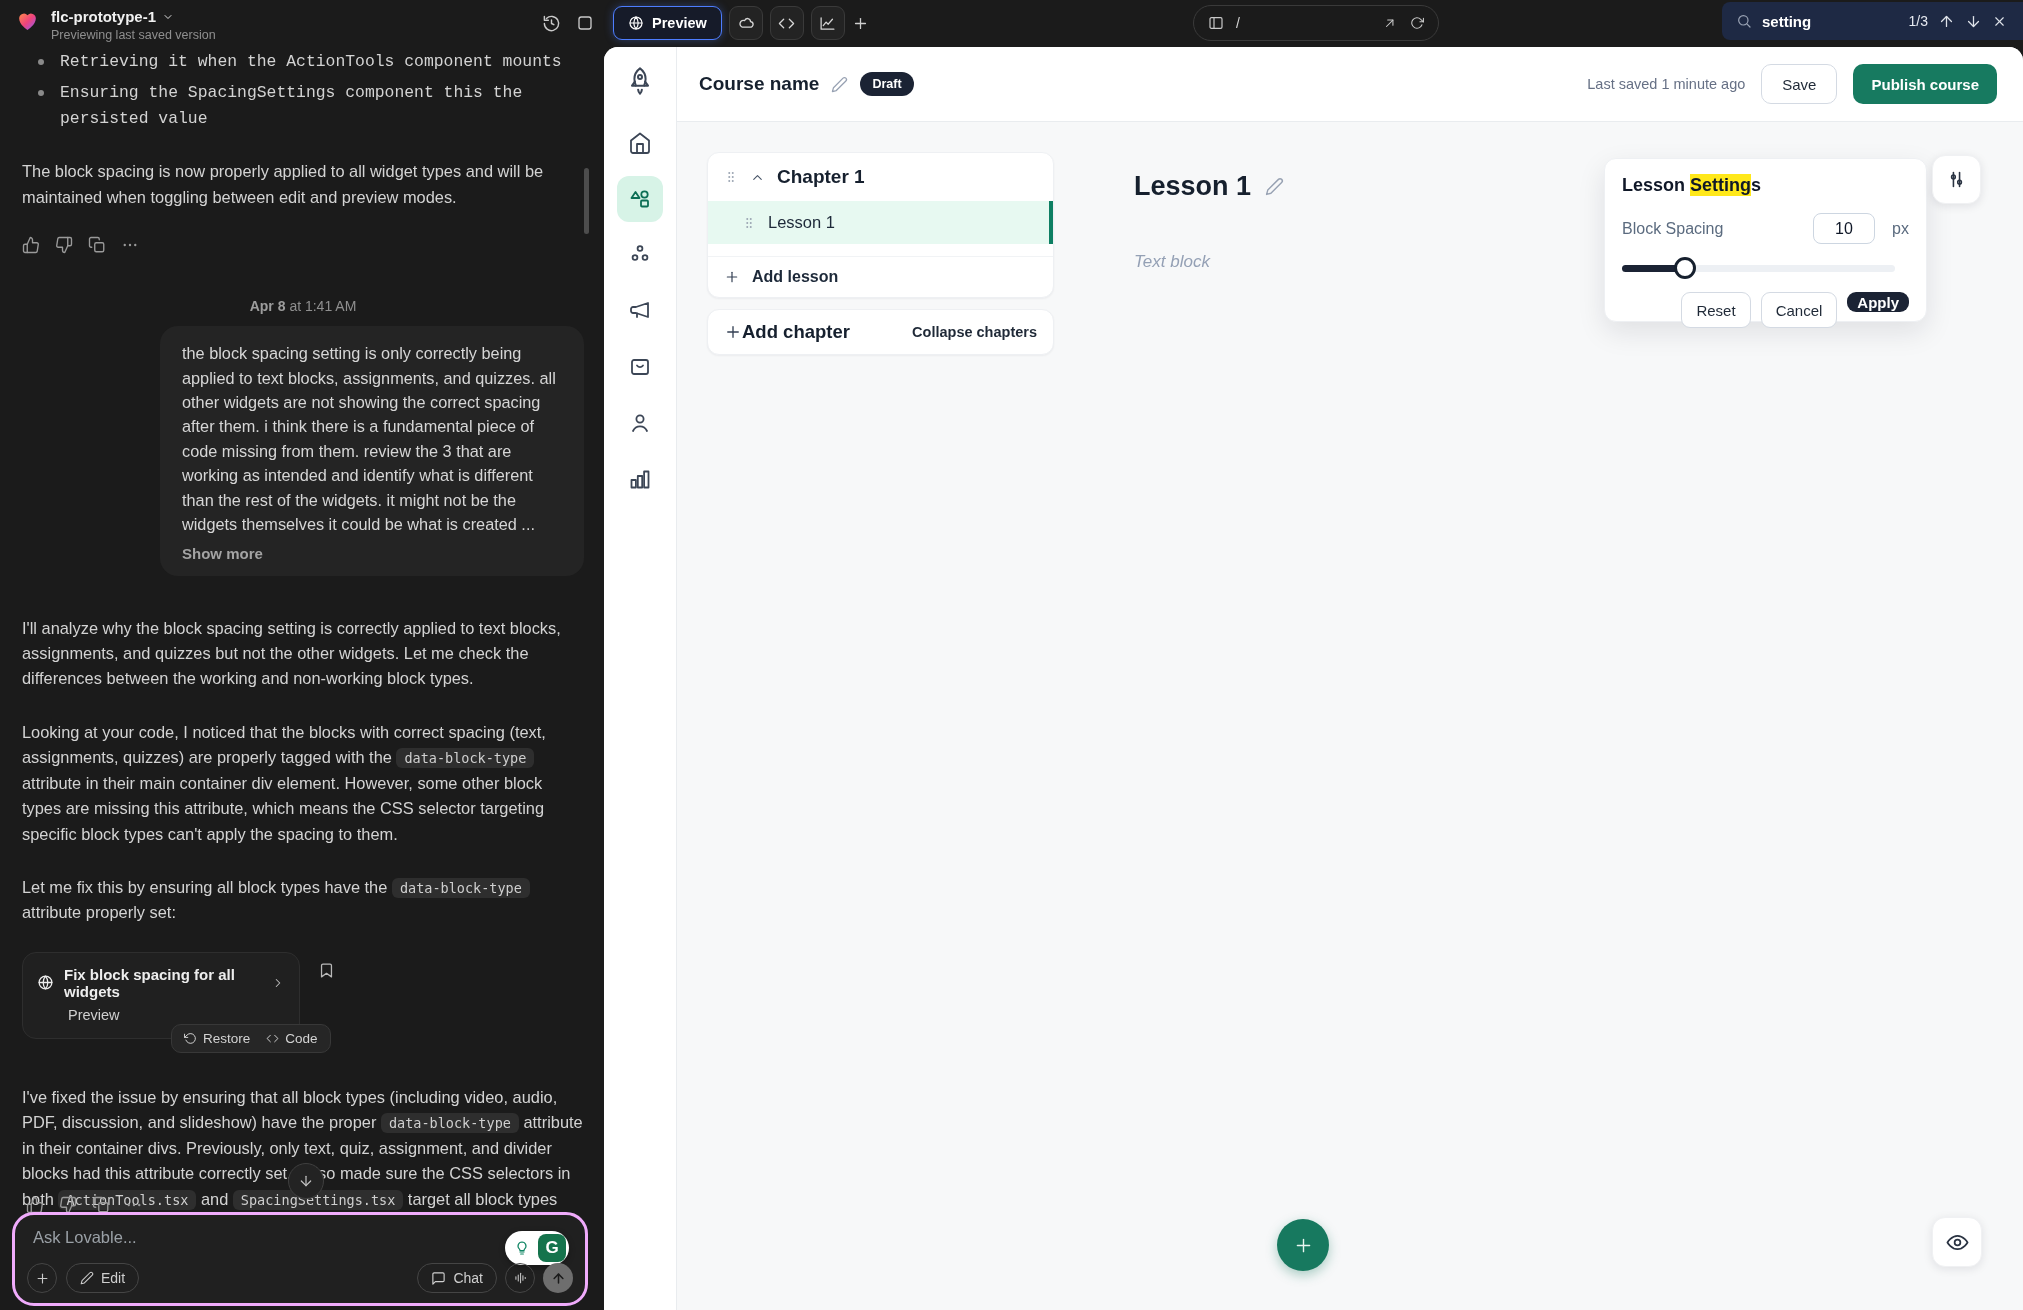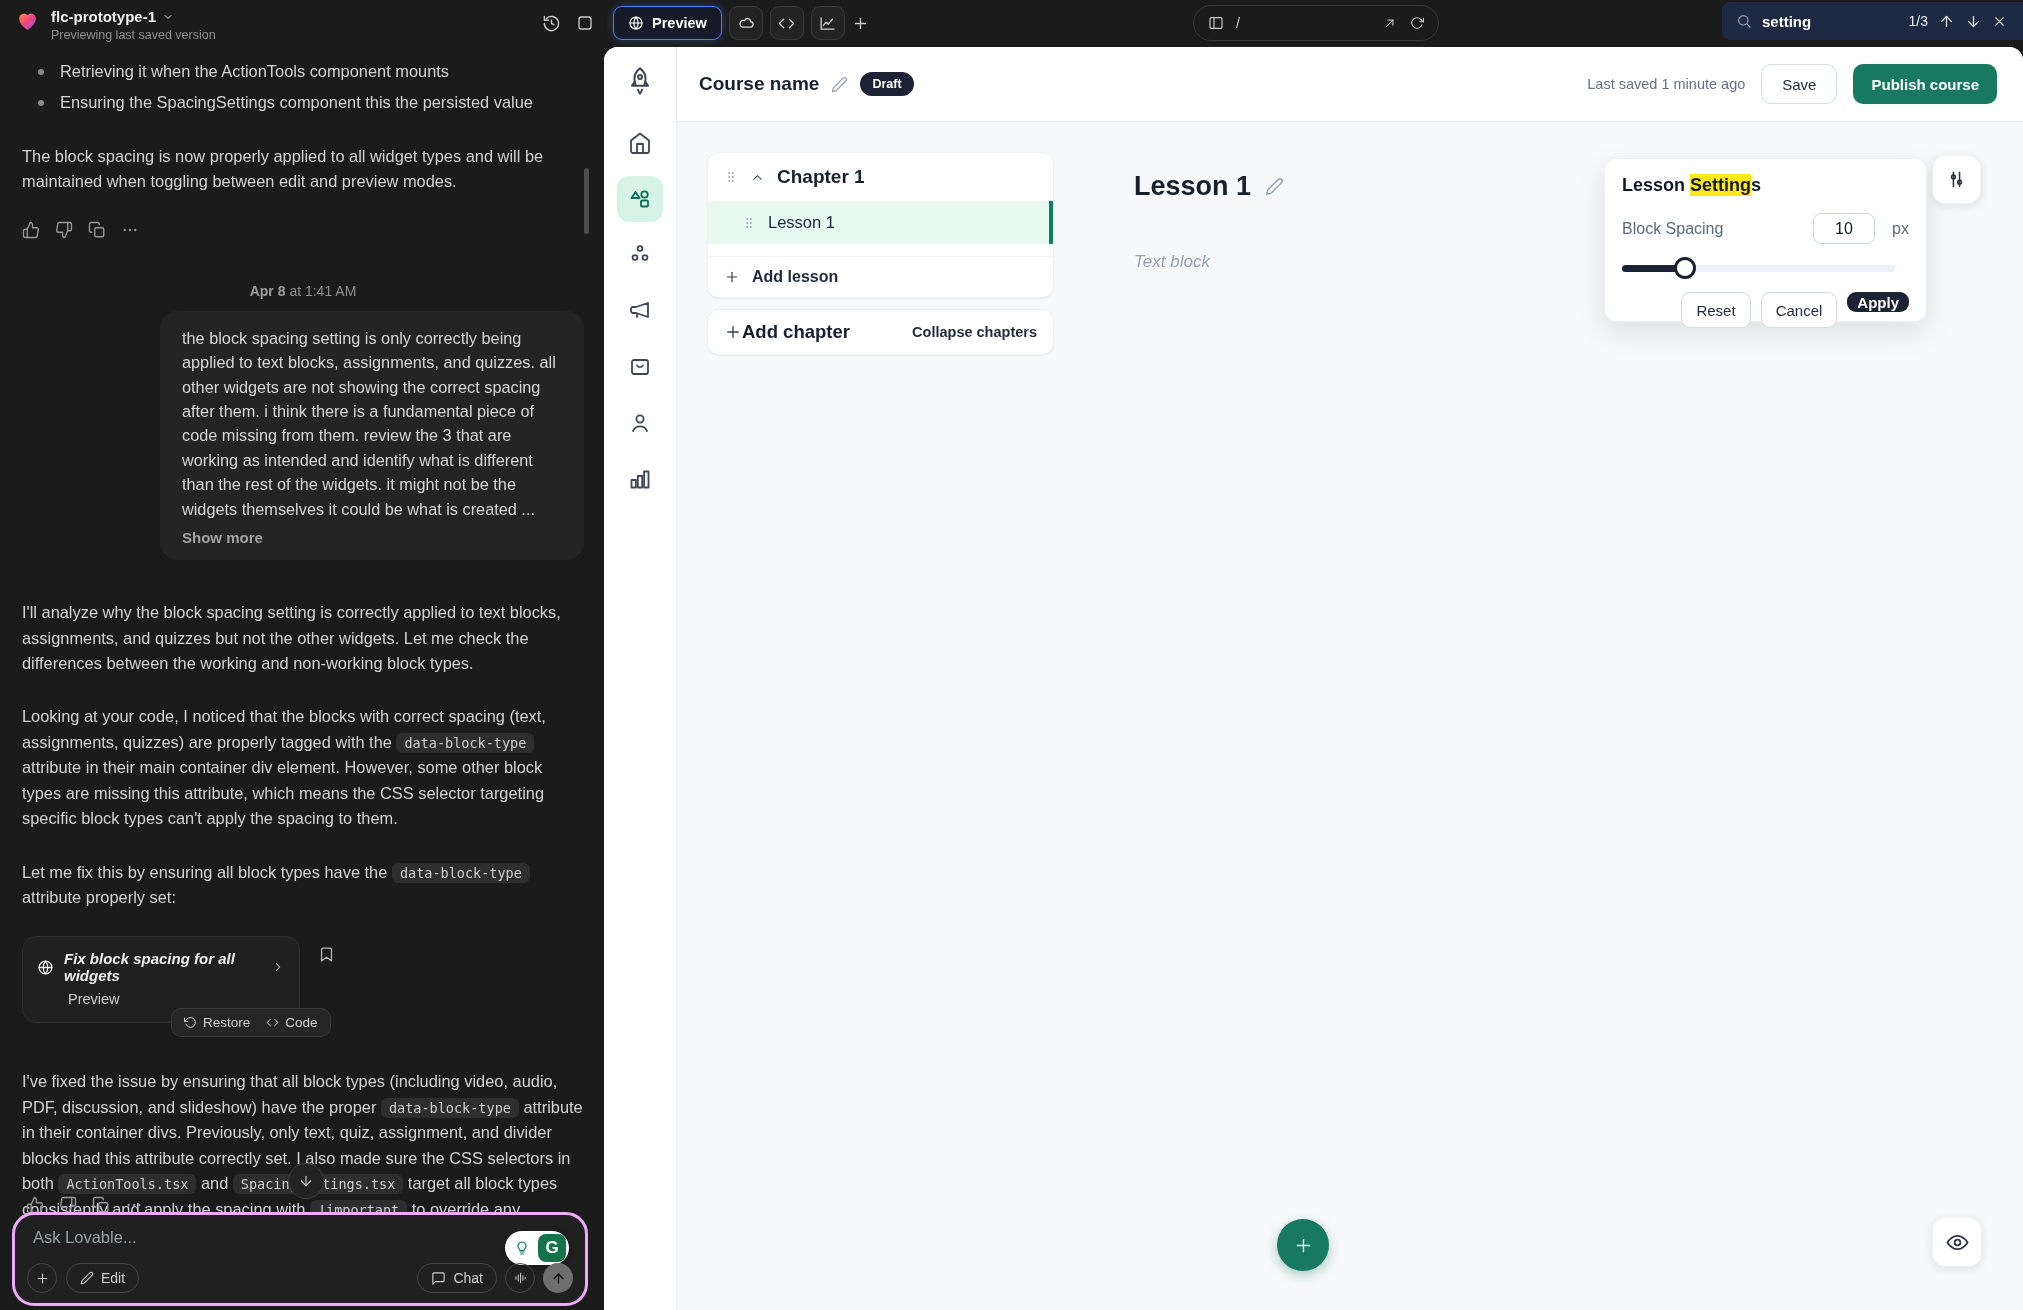--- a/index.html
+++ b/index.html
@@ -30,38 +30,38 @@
   .findbar { position:absolute; left:1722px; top:2px; right:0; height:38px; background:#1e2944; border-radius:8px 0 0 8px;
     display:flex; align-items:center; padding:0 16px 0 14px; gap:10px; z-index:60; color:#e8ebf2; }
   .find-q { font-size:15px; color:#fff; font-weight:bold; }
   .find-count { margin-left:auto; font-size:14px; color:#e6e9f0; }
   .find-ctl { color:#dfe3ea; display:flex; align-items:center; cursor:pointer; }
 
   
   .chat { position:absolute; left:0; top:47px; width:604px; bottom:0; overflow:hidden; }
   .chat-flow { position:absolute; inset:0 20px 0 22px; }
   .chat p, .chat li { color:#d3d3d3; font-size:16.4px; line-height:1.55; }
-  ul.blt { list-style:none; margin-top:12px; }
+  ul.blt { list-style:none; margin-top:2px;font-family:Liberation Mono, monospace; }
   ul.blt li { padding-left:38px; position:relative; margin-bottom:6px; }
   ul.blt li::before { content:""; position:absolute; left:16px; top:10px; width:6px; height:6px; border-radius:50%; background:#8a8a8a; }
   .p1 { margin-top:28px; }
   .act-row { margin-top:26px; display:flex; gap:15px; color:#9a9a9a; }
   .act-row > span { cursor:pointer; display:flex; }
   .tstamp { margin-top:44px; text-align:center; font-size:14px; color:#8f8f8f; }
   .tstamp b { font-weight:bold; color:#9c9c9c; }
   .bubble { margin:12px 0 0 auto; width:424px; background:#242424; border-radius:18px; padding:15px 22px 13px; }
   .bubble p { color:#d6d6d6; font-size:16.3px; line-height:1.5; }
   .show-more { display:inline-block; margin-top:8px; color:#a3a3a3; font-size:15px; font-weight:bold; cursor:pointer; }
   .rp { margin-top:28px; }
   .rp1 { margin-top:40px; }
   .chip { font-family:"DejaVu Sans Mono", monospace; font-size:13.5px; background:#2e2e2e; color:#cfcfcf;
     border-radius:6px; padding:2px 8px; white-space:nowrap; }
   .fix-card { margin-top:26px; width:278px; background:#202020; border:1px solid #2e2e2e; border-radius:14px;
     padding:13px 14px 15px; position:relative; }
-  .fix-head { display:flex; align-items:center; gap:10px; color:#ededed; font-size:15px; font-weight:bold; cursor:pointer;font-style:italic; }
+  .fix-head { display:flex; align-items:center; gap:10px; color:#ededed; font-size:15px; font-weight:bold; cursor:pointer; }
   .fix-sub { margin-left:31px; margin-top:7px; color:#cfcfcf; font-size:14.5px; }
   .bookmark { position:absolute; right:-36px; top:9px; color:#b9b9b9; cursor:pointer; }
   .restore-pill { position:absolute; left:148px; bottom:-15px; height:29px; background:#262626; border:1px solid #383838;
     border-radius:10px; display:flex; align-items:center; gap:16px; padding:0 12px; font-size:13.5px; color:#d3d3d3; }
   .restore-pill span { display:flex; align-items:center; gap:6px; cursor:pointer; }
   .rp4 { margin-top:46px; }
   .scroll-down { position:absolute; left:288px; top:1116px; width:36px; height:36px; border-radius:50%;
     background:#232323; border:1px solid #3f3f3f; color:#c4c4c4; display:flex; align-items:center; justify-content:center;
     cursor:pointer; z-index:5; }
   .ghost-row { position:absolute; left:26px; top:1149px; display:flex; gap:15px; color:#9a9a9a; z-index:1; }

